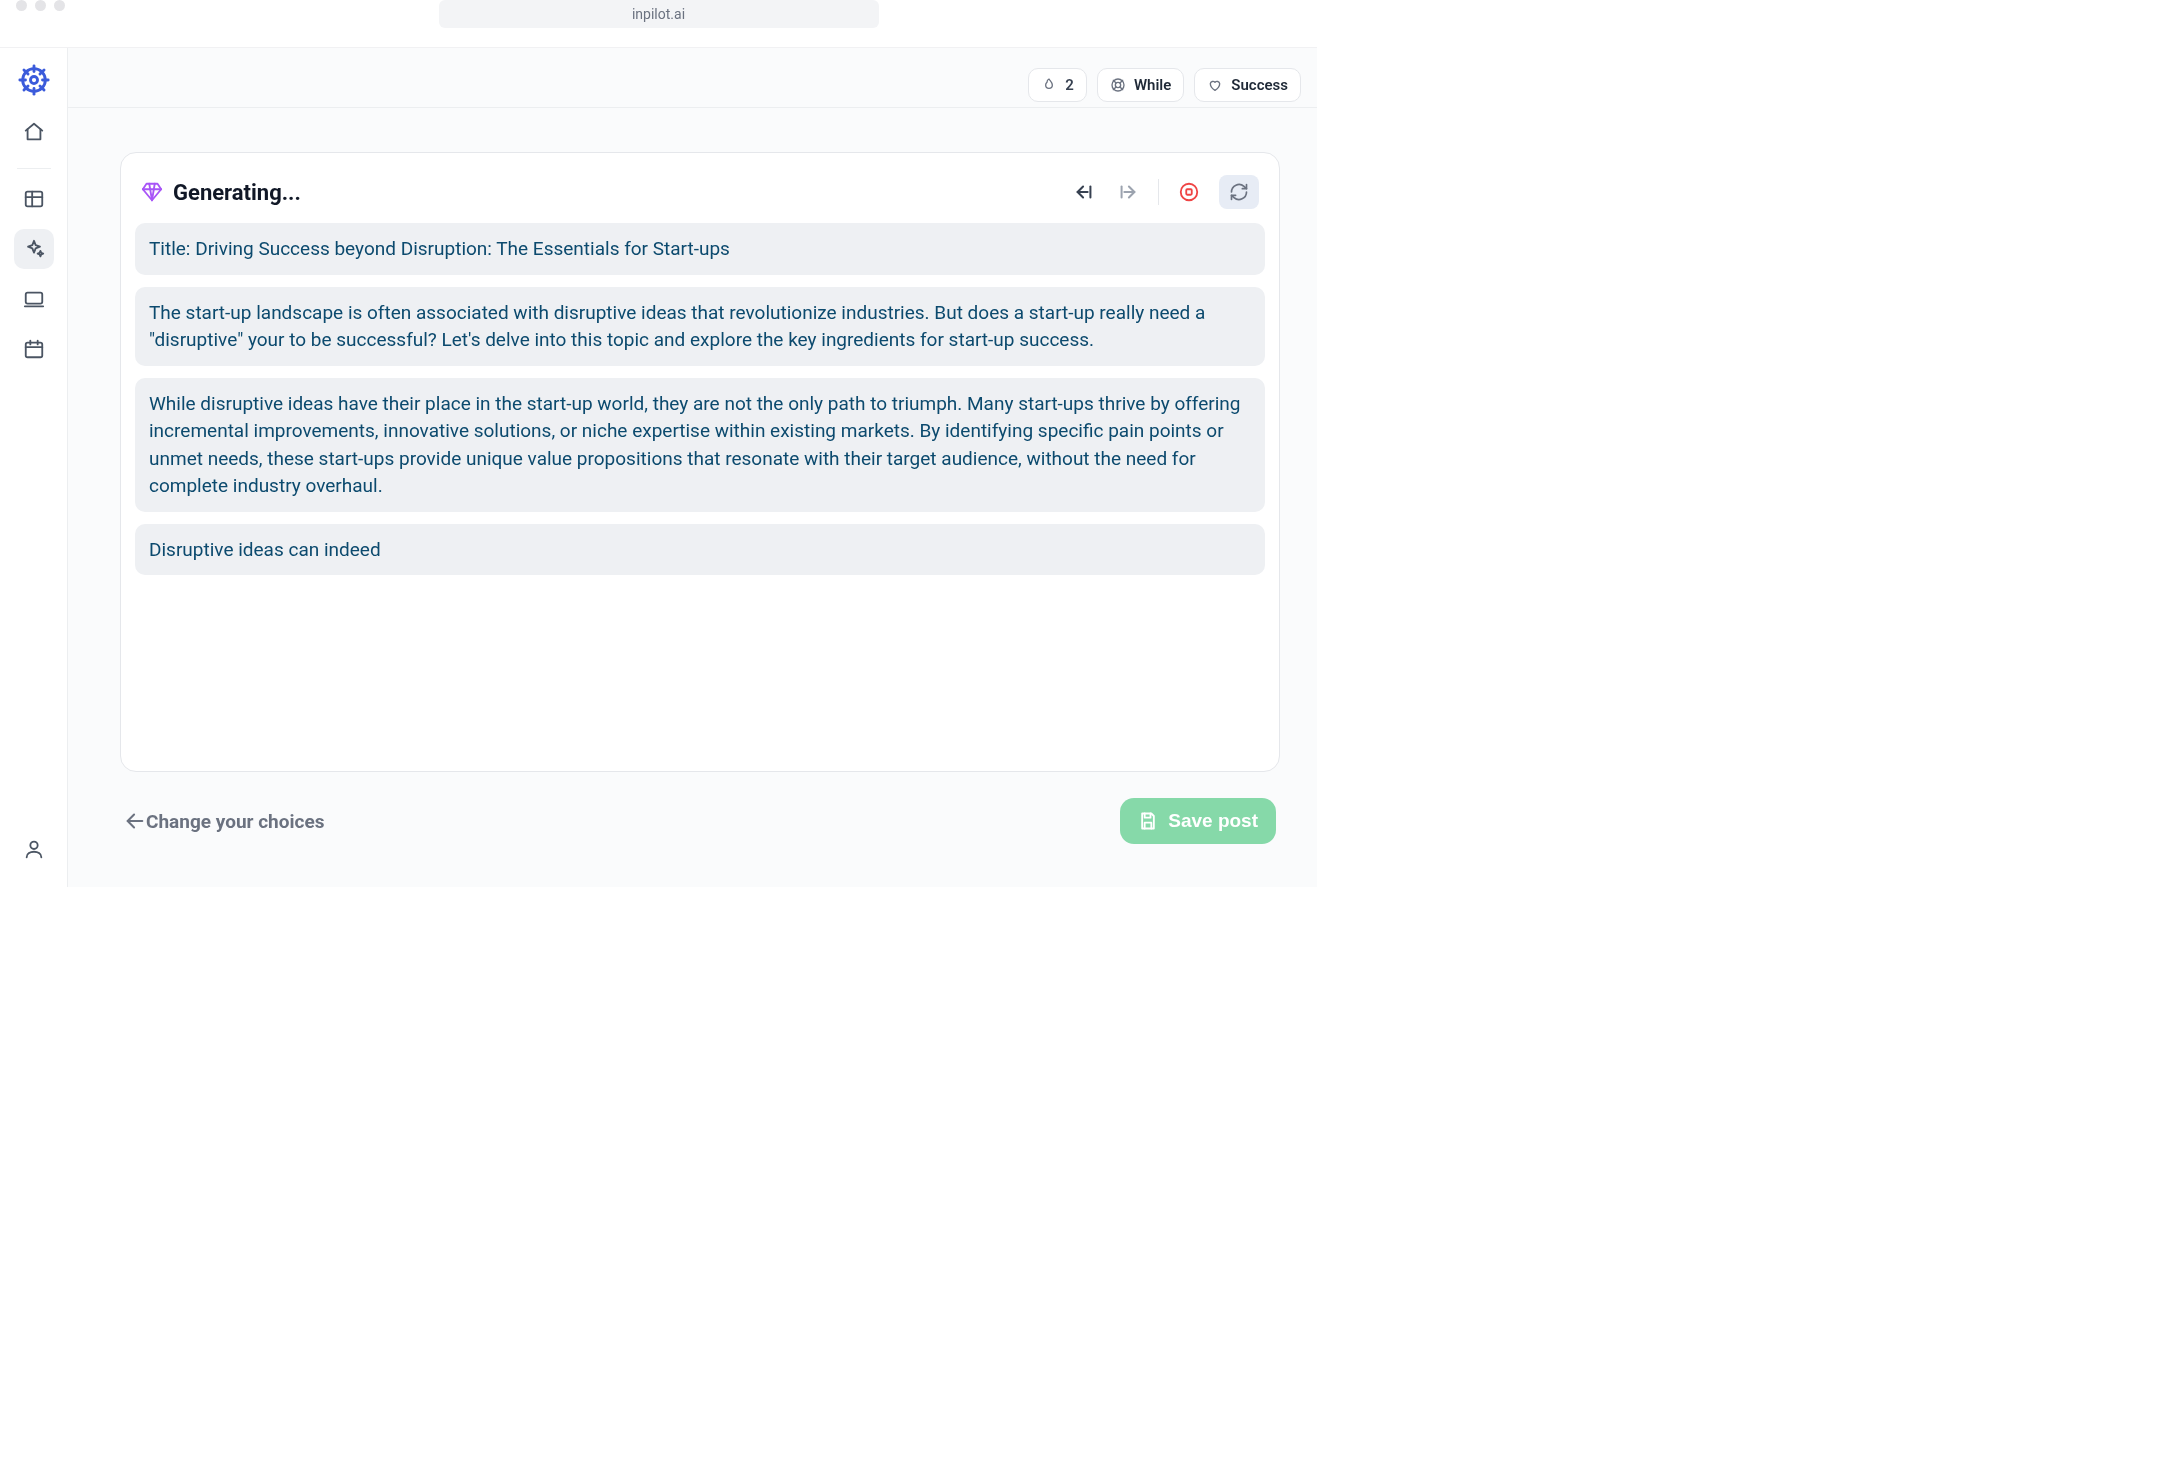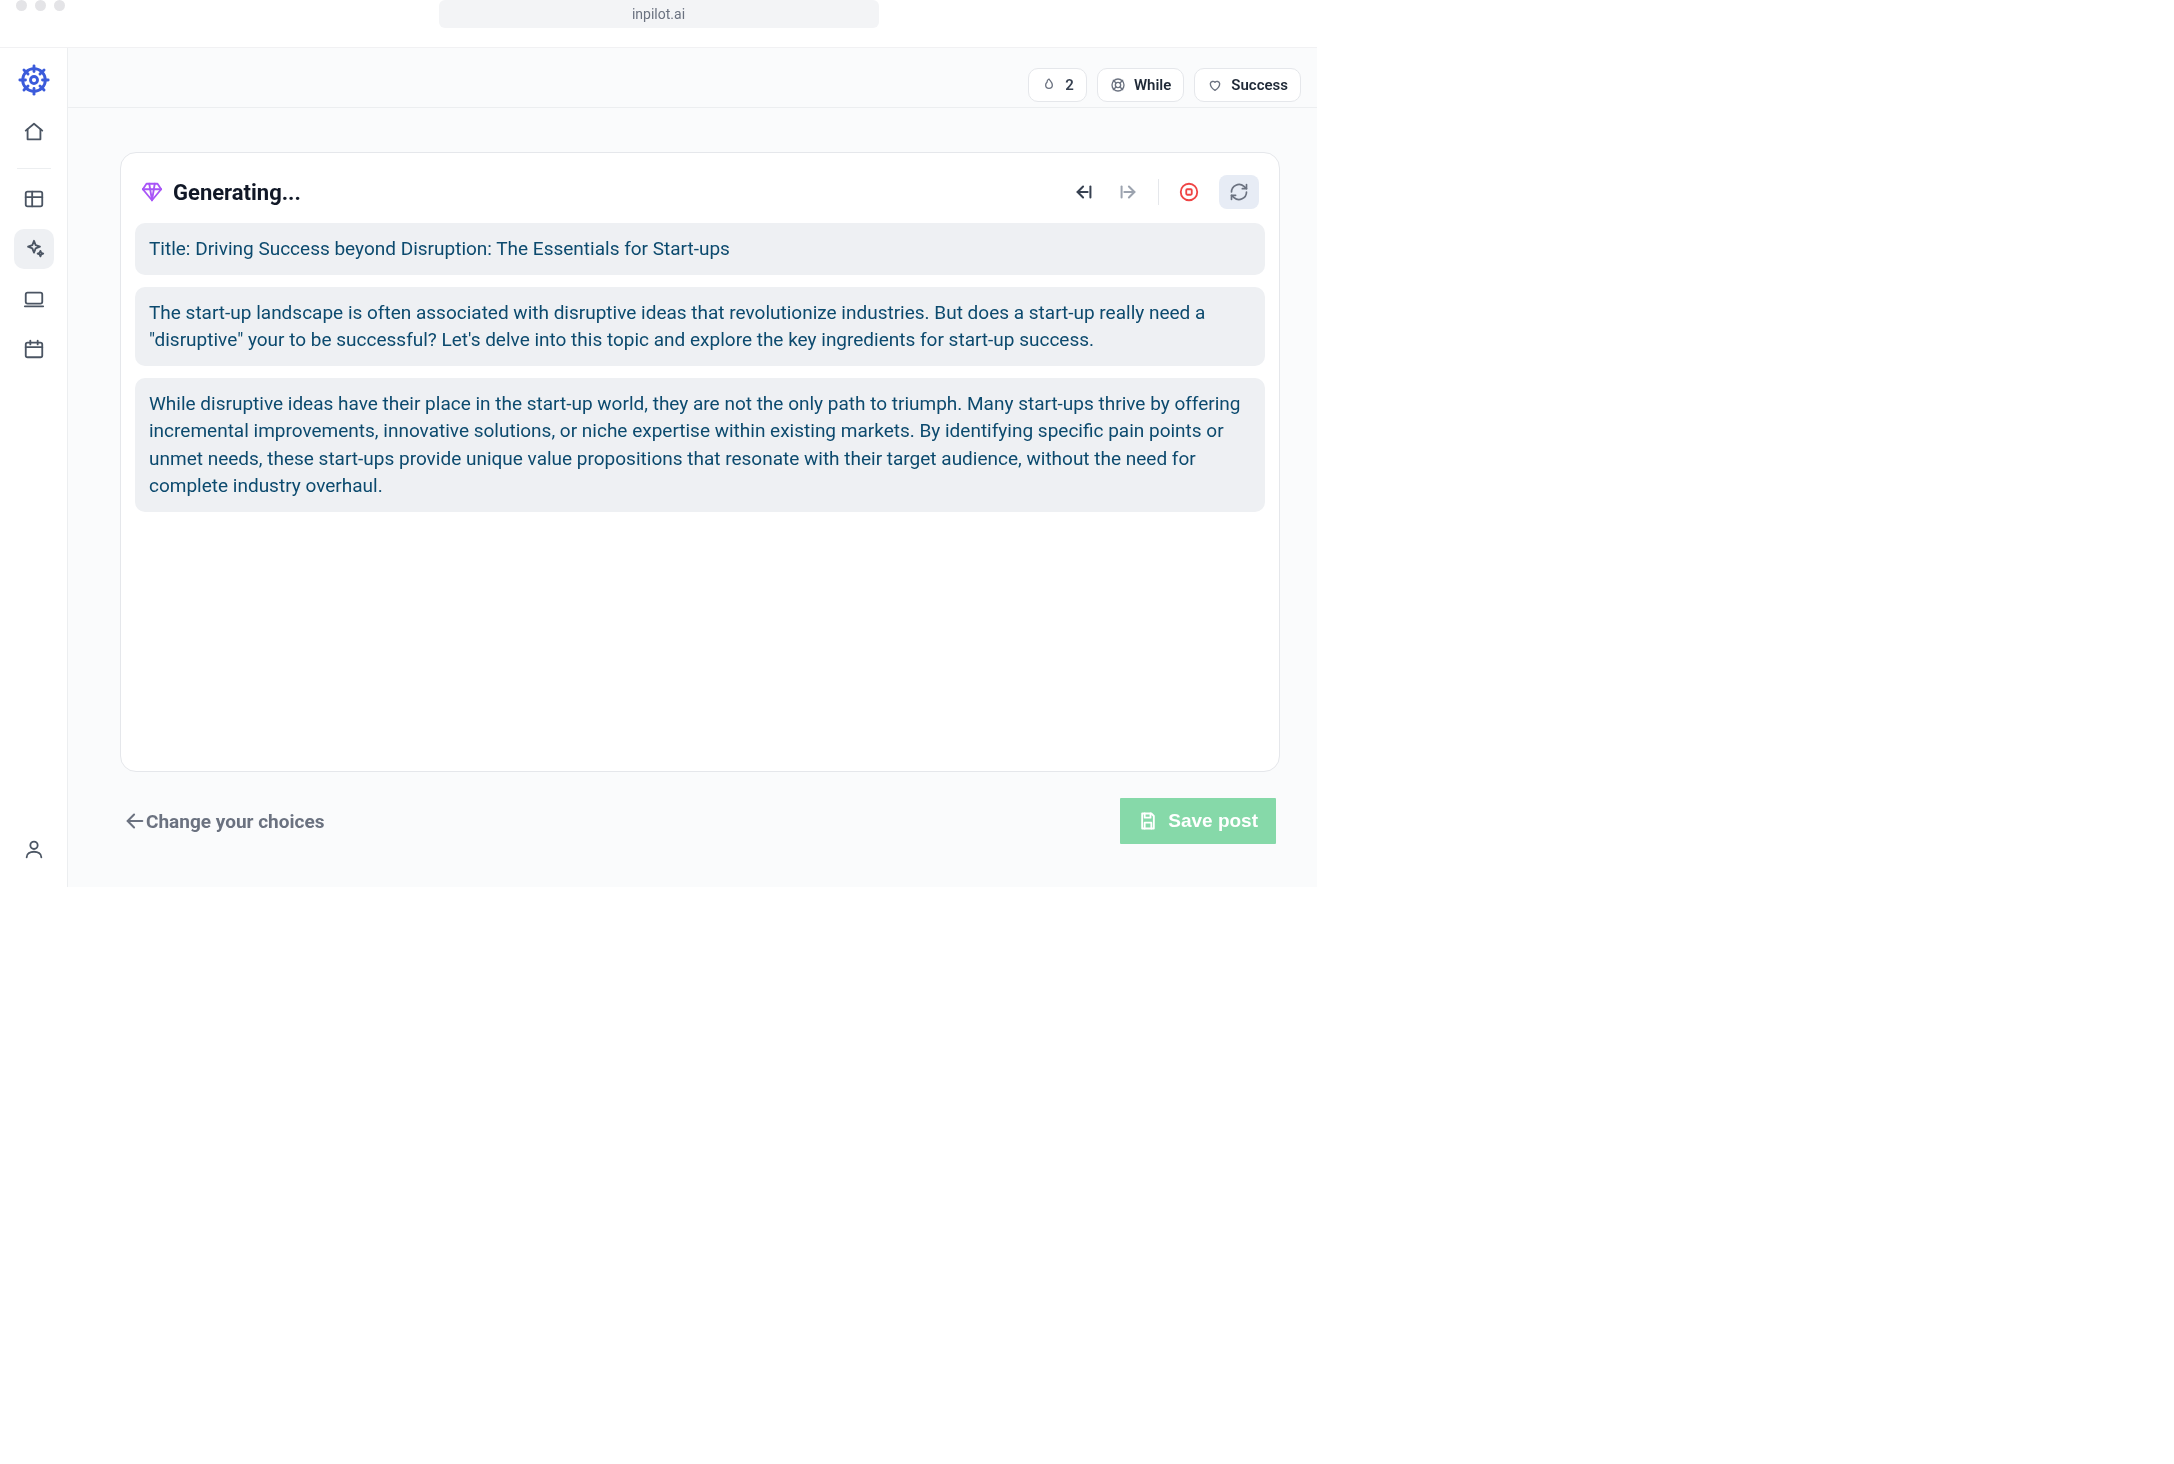--- a/index.html
+++ b/index.html
@@ -183,21 +183,21 @@
     display: inline-flex; align-items: center; gap: 0;
     color: #6b7280; font-weight: 700; font-size: 19px;
     cursor: pointer;
   }
   .footer-spacer { flex: 1; }
   .save-btn {
     display: inline-flex; align-items: center; gap: 10px;
     background: #86d9a9;
     color: #ffffff;
     border: none;
-    border-radius: 1px;
+    border-radius: 14px;
     padding: 12px 18px;
     font-size: 19px;
     font-weight: 700;
     cursor: pointer;
   }
   .save-btn svg { color: #ffffff; }
   svg { display: block; }
 </style>
 </head>
 <body>
@@ -382,20 +382,21 @@
                     <path d="M3 21v-5h5"></path>
                   </svg>
               </span>
             </div>
           </div>
         </div>
 
         <div class="block"><span>Title: Driving Success beyond Disruption: The Essentials for Start-ups</span></div>
         <div class="block"><span>The start-up landscape is often associated with disruptive ideas that revolutionize industries. But does a start-up really need a "disruptive" your to be successful? Let's delve into this topic and explore the key ingredients for start-up success.</span></div>
         <div class="block"><span>While disruptive ideas have their place in the start-up world, they are not the only path to triumph. Many start-ups thrive by offering incremental improvements, innovative solutions, or niche expertise within existing markets. By identifying specific pain points or unmet needs, these start-ups provide unique value propositions that resonate with their target audience, without the need for complete industry overhaul.</span></div>
+        <div class="block"><span>Disruptive ideas can indeed</span></div>
       </div>
 
       <div class="footer-row">
         <div class="change-choices">
           <span>
             <svg width="22" height="22" viewBox="0 0 24 24" fill="none" stroke="currentColor" stroke-width="2.2" stroke-linecap="round" stroke-linejoin="round">
                 <path d="M11 5l-7 7 7 7"></path>
                 <path d="M4 12h16"></path>
               </svg>
           </span>

